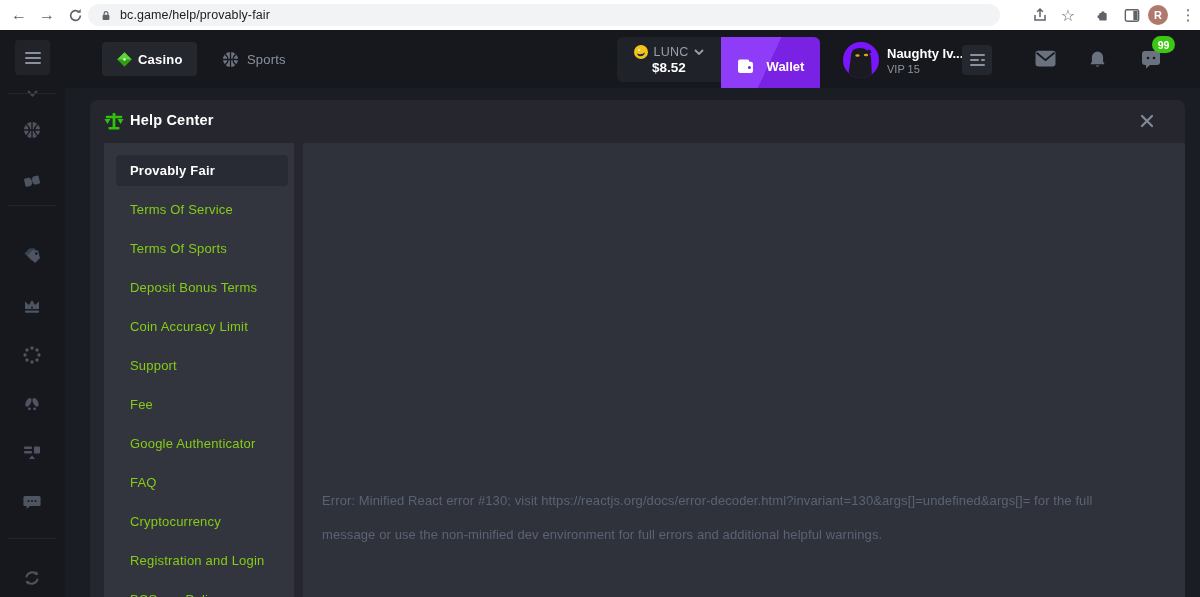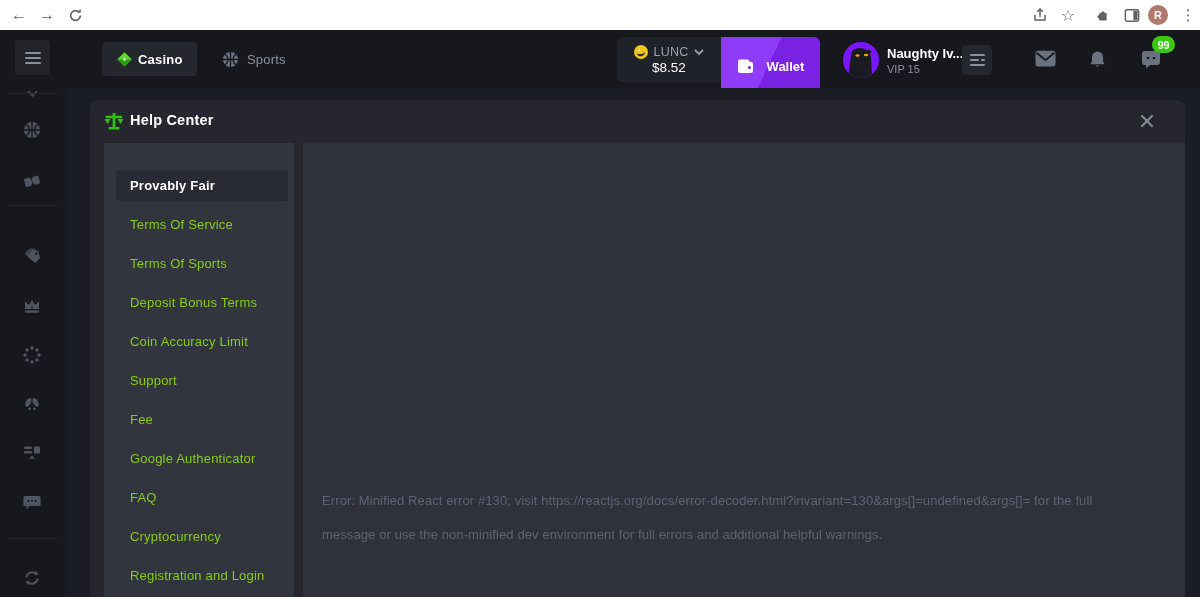--- a/index.html
+++ b/index.html
@@ -26,59 +26,66 @@
 
   
   .nav-casino { position:absolute; left:37px; top:12px; height:34px; padding:0 14px; background:#25272e; border-radius:4px; display:flex; align-items:center; gap:5px; cursor:pointer; }
   .nav-casino .lbl { color:#fff; font-weight:bold; font-size:13px; letter-spacing:.2px; }
   .nav-sports { position:absolute; left:147px; top:12px; height:34px; padding:0 10px; display:flex; align-items:center; gap:8px; cursor:pointer;text-align:center; }
   .nav-sports .lbl { color:#8b939f; font-size:13px; letter-spacing:.2px; }
 
   .currency { position:absolute; left:552px; top:7px; width:104px; height:45px; background:#202229; border-radius:6px 0 0 6px; display:flex; flex-direction:column; align-items:center; justify-content:center; gap:1px; cursor:pointer; }
   .currency .row1 { display:flex; align-items:center; gap:5px; }
   .currency .code { color:#98a0ac; font-size:12.5px; letter-spacing:.3px; }
-  .currency .bal { color:#ffffff; font-size:13.5px; font-weight:normal; }
+  .currency .bal { color:#ffffff; font-size:13.5px; font-weight:bold; }
 
   .wallet-btn { position:absolute; left:656px; top:7px; width:99px; height:58px; border-radius:0 6px 6px 0; background:linear-gradient(115deg,#8e3cf7 0%,#8e3cf7 48%,#7a22e3 48%,#7a22e3 100%); display:flex; align-items:center; justify-content:center; gap:13px; cursor:pointer; }
   .wallet-btn .lbl { color:#fff; font-size:13px; font-weight:bold; }
 
   .user { position:absolute; left:778px; top:12px; display:flex; align-items:center; gap:8px; cursor:pointer; }
   .user .ava { width:36px; height:36px; border-radius:50%; background:#7a16fe; overflow:hidden; position:relative; }
   .user .uname { color:#fff; font-size:13px; font-weight:bold; white-space:nowrap; }
   .user .vip { color:#8b93a0; font-size:11px; margin-top:2px; }
 
   .list-box { position:absolute; left:897px; top:15px; width:30px; height:30px; background:#25272e; border-radius:4px; display:flex; align-items:center; justify-content:center; cursor:pointer; }
 
   .hic { position:absolute; top:20px; width:20px; height:18px; cursor:pointer; }
   .badge { position:absolute; left:1087px; top:6px; min-width:23px; height:17px; border-radius:9px; background:#3ec712; color:#fff; font-size:10.5px; font-weight:bold; display:flex; align-items:center; justify-content:center; padding:8px 4px; z-index:3; }
 
   
   .modal { position:absolute; left:90px; top:100px; width:1095px; height:497px; background:#26272e; border-radius:8px 8px 0 0; }
   .modal-header { position:absolute; left:0; top:0; width:100%; height:43px; }
   .modal-title { position:absolute; left:40px; top:12px; color:#ffffff; font-size:14.5px; font-weight:bold; letter-spacing:.2px; }
   .modal-close { position:absolute; right:28px; top:11px; width:20px; height:20px; display:flex; align-items:center; justify-content:center; cursor:pointer; }
 
-  .hc-sidebar { position:absolute; left:14px; top:43px; width:190px; height:454px; background:#32353e; padding-top:23px; overflow:hidden; }
+  .hc-sidebar { position:absolute; left:14px; top:43px; width:190px; height:454px; background:#32353e; padding-top:8px; overflow:hidden; }
   .hc-item { height:39px; display:flex; align-items:center; padding-left:26px; color:#84cc16; font-size:13px; letter-spacing:.2px; cursor:pointer; }
   .hc-item.active { height:31px; margin:4px 6px 4px 12px; padding-left:14px; background:#282b33; border-radius:4px; color:#ffffff; font-weight:bold; }
 
   .hc-content { position:absolute; left:213px; top:43px; width:882px; height:454px; background:#2f323b; }
   .error-text { position:absolute; left:19px; top:341px; width:806px; color:#5a6373; font-size:13px; line-height:34px; letter-spacing:.1px; word-break:break-word; }
 </style>
 </head>
 <body>
 
 <div class="chrome">
   <div class="navbtn" style="left:6px;">←</div>
   <div class="navbtn" style="left:34px;">→</div>
   <div class="navbtn" style="left:62px;">
     <svg width="15" height="15" viewBox="0 0 16 16">
         <path d="M13.2 8a5.2 5.2 0 1 1-1.6-3.8" fill="none" stroke="#5f6368" stroke-width="1.8"></path>
         <path d="M13.5 1v4h-4z" fill="#5f6368"></path>
       </svg>
+  </div>
+  <div class="omnibox">
+    <svg width="12" height="13" viewBox="0 0 16 16">
+        <rect x="3.5" y="7" width="9" height="7" rx="1.2" fill="#5f6368"></rect>
+        <path d="M5.5 7V5.2a2.5 2.5 0 0 1 5 0V7" fill="none" stroke="#5f6368" stroke-width="1.6"></path>
+      </svg>
+    <span class="url">bc.game/help/provably-fair</span>
   </div>
   <div class="right-ic" style="left:1028px;">
     <svg width="16" height="16" viewBox="0 0 16 16">
         <path d="M3 8v5h10V8" fill="none" stroke="#5f6368" stroke-width="1.5"></path>
         <path d="M8 10V2.5M5.2 4.8 8 2l2.8 2.8" fill="none" stroke="#5f6368" stroke-width="1.5"></path>
       </svg>
   </div>
   <div class="right-ic" style="left:1056px; font-size:16px;">☆</div>
   <div class="right-ic" style="left:1090px;">
     <svg width="15" height="15" viewBox="0 0 18 18">

